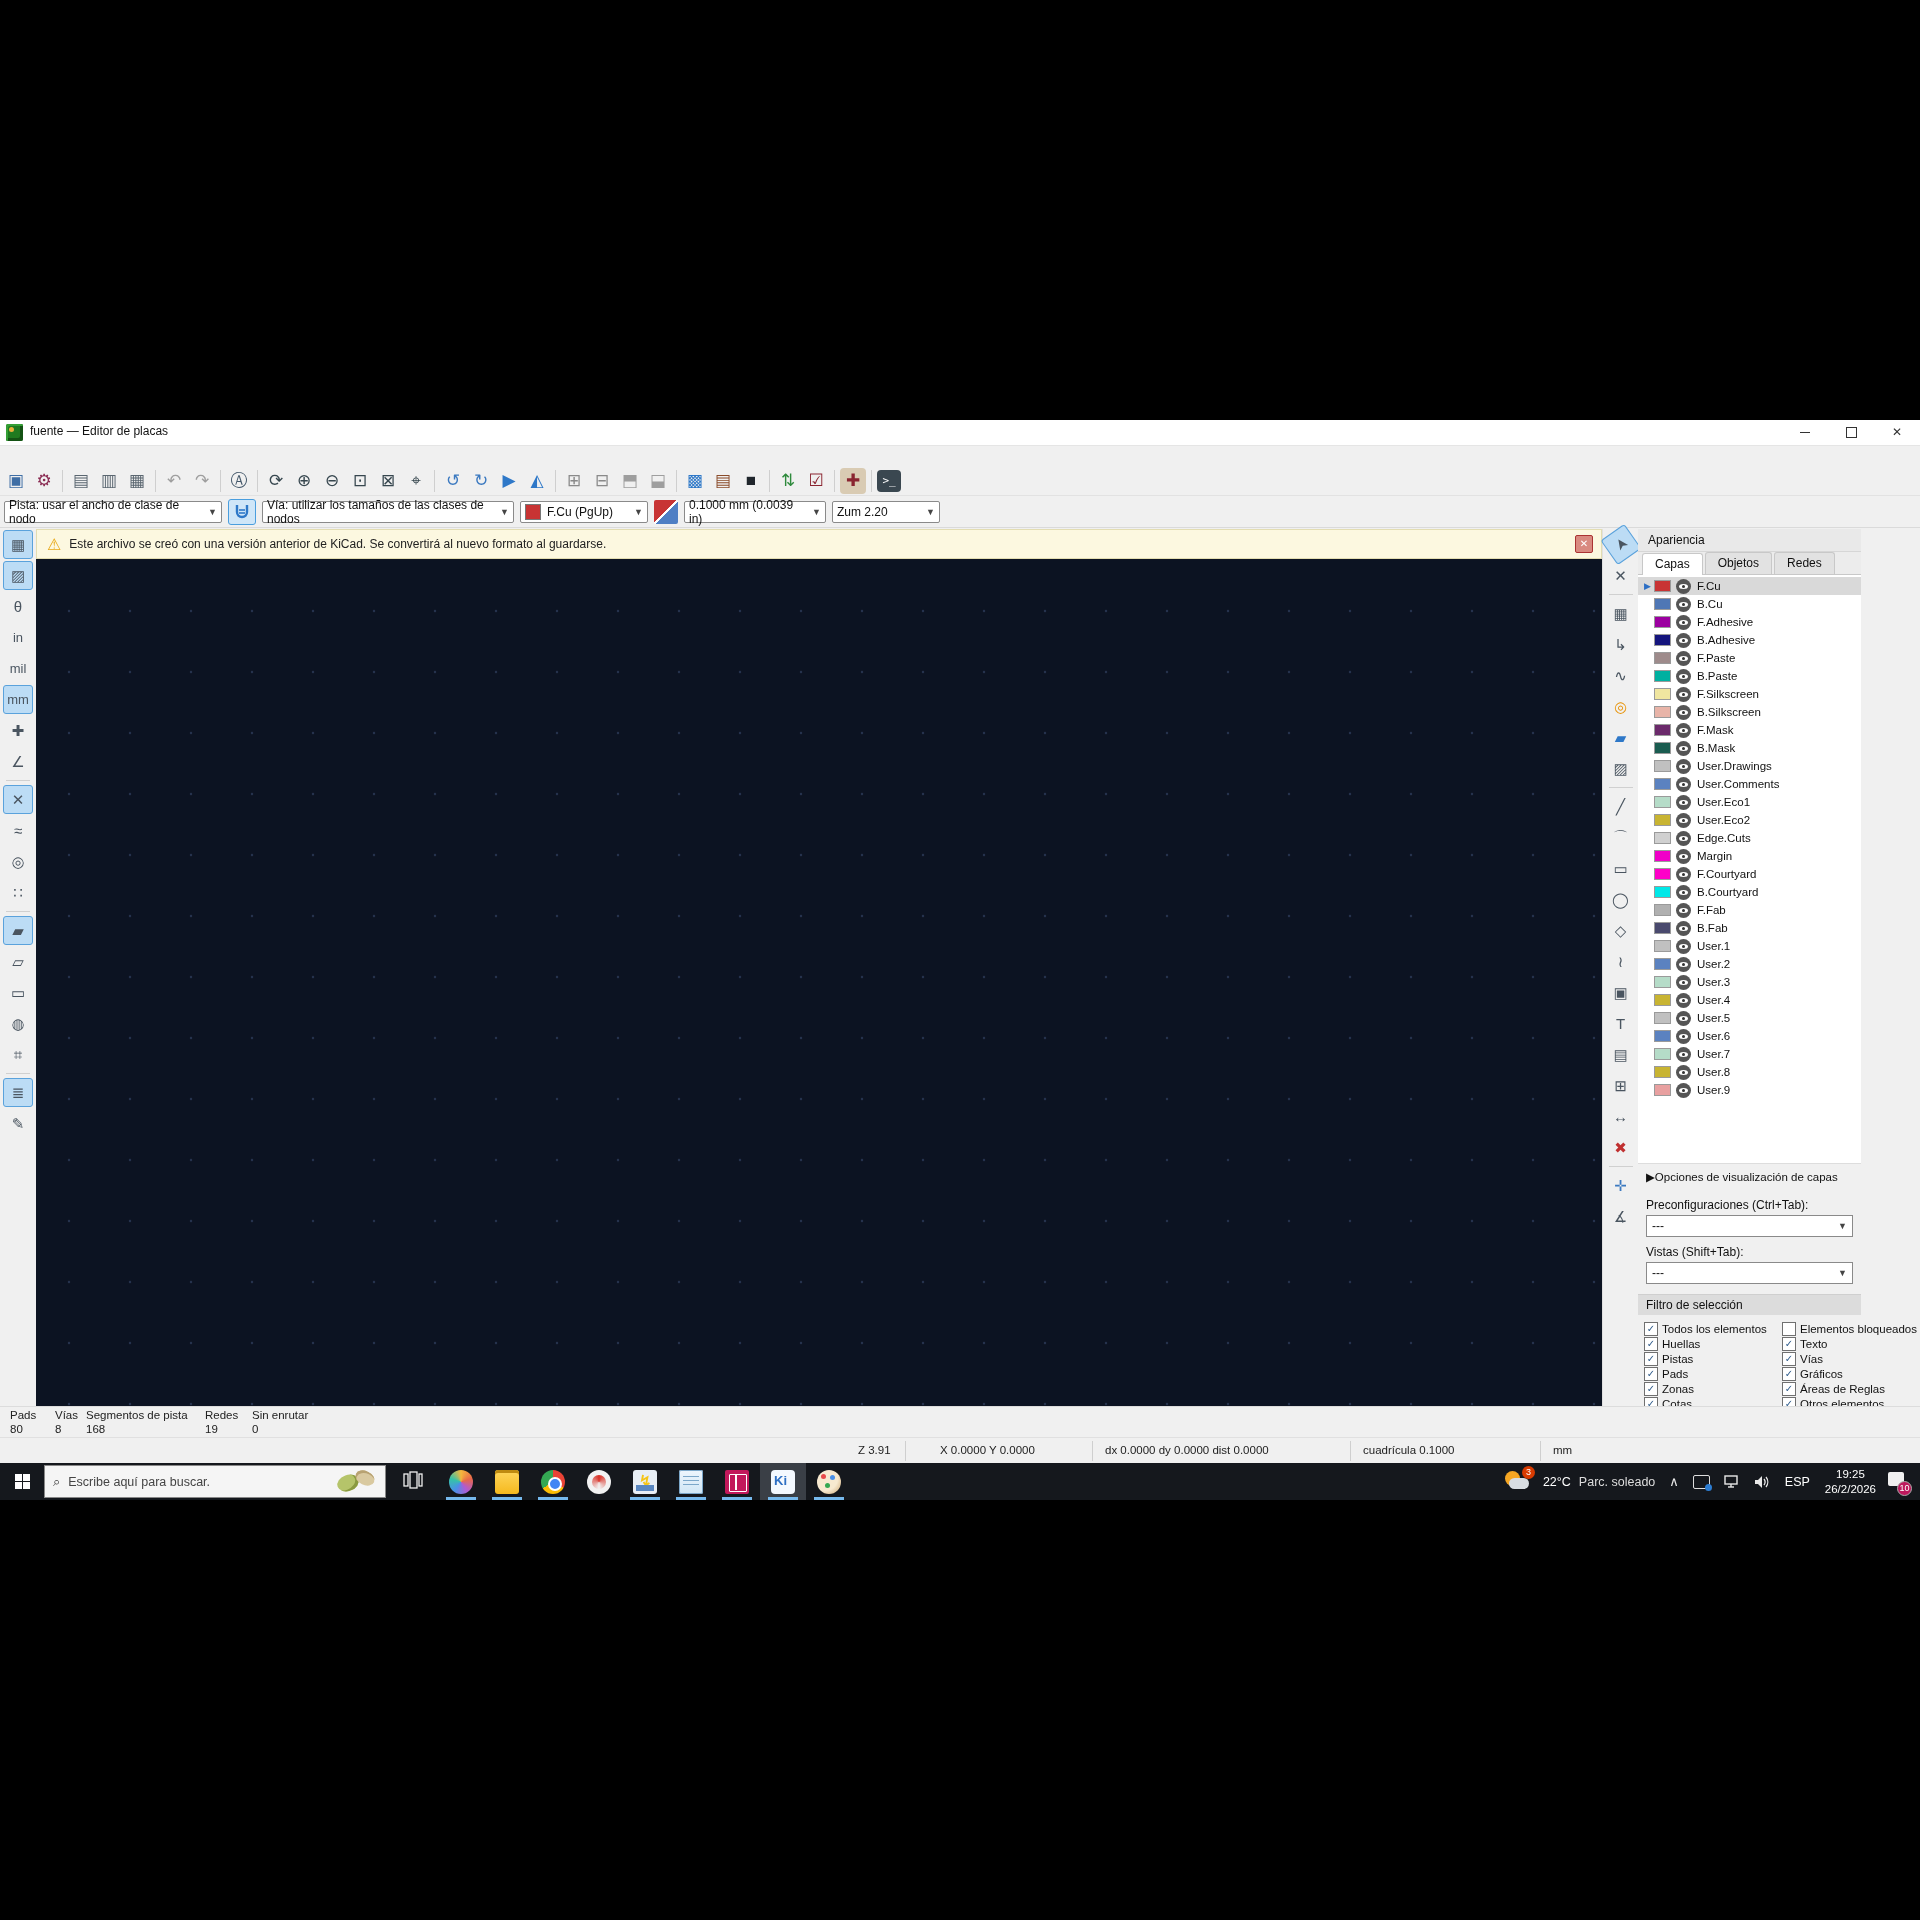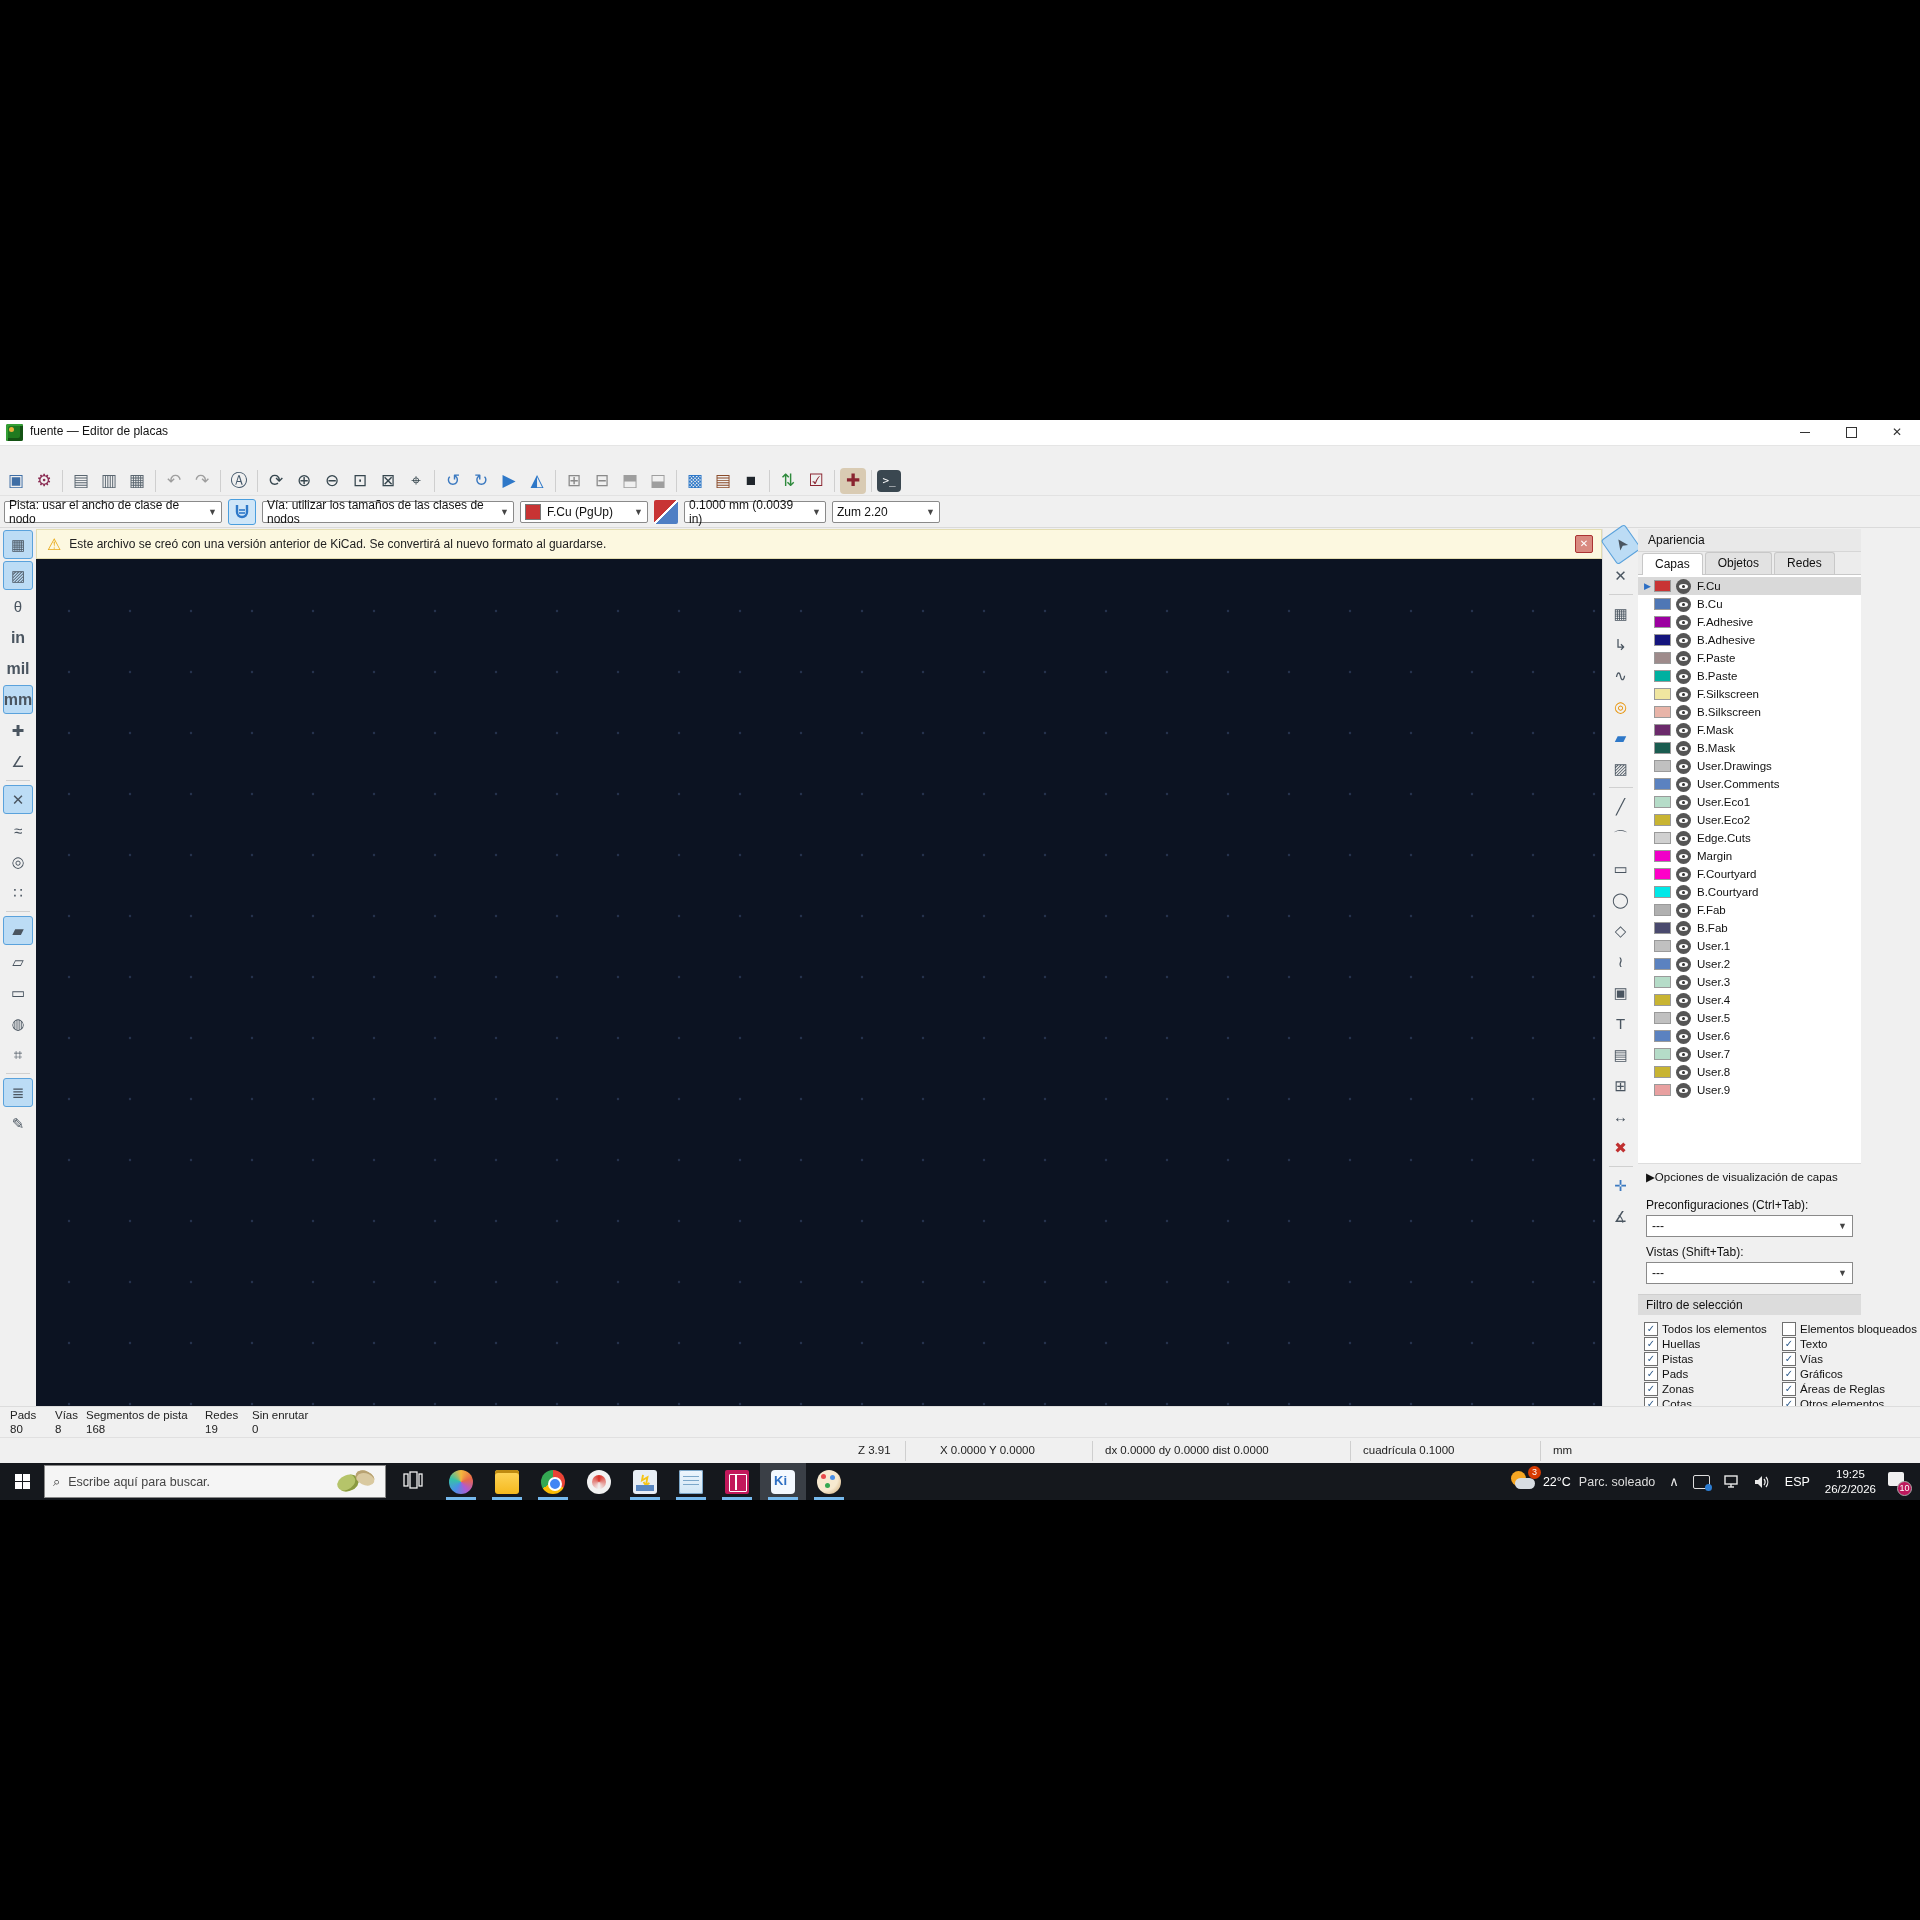--- a/index.html
+++ b/index.html
@@ -33,21 +33,21 @@
   .layerpair{width:24px;height:24px;border-radius:2px;background:linear-gradient(135deg,#c83434 46%,#fff 46%,#fff 54%,#4f7fc4 54%);margin-right:6px;}
   
   #infobar{position:absolute;left:36px;top:109px;width:1566px;height:30px;background:#fcf8e0;border:1px solid #e3ddb2;box-sizing:border-box;display:flex;align-items:center;font-size:12px;color:#222;}
   #infobar .warn{color:#e8a817;font-size:16px;margin:0 8px 0 10px;}
   #infobar .close{margin-left:auto;margin-right:8px;width:16px;height:16px;background:#d98a80;border:1px solid #a33;color:#fff;font-size:10px;line-height:16px;text-align:center;border-radius:2px;}
   
   .vtoolbar{position:absolute;width:36px;background:#f0f0f0;display:flex;flex-direction:column;align-items:center;}
   #lefttb{left:0;top:109px;height:877px;border-right:1px solid #e0e0e0;}
   #righttb{left:1602px;top:109px;height:877px;width:35px;border-left:1px solid #e0e0e0;}
   .v-btn{width:30px;height:29px;display:flex;align-items:center;justify-content:center;font-size:15px;color:#4a5560;border-radius:3px;margin:1px 0;box-sizing:border-box;}
-  .v-btn.textic{font-size:16px;font-weight:bold;}
+  .v-btn.textic{font-size:13px;font-weight:normal;}
   .v-btn.active{background:#bcdcf5;border:1px solid #5aa2dc;}
   .v-sep{width:24px;height:1px;background:#d0d0d0;margin:3px 0;}
   
   #canvas{position:absolute;left:36px;top:139px;width:1566px;height:847px;background:#0c1322;}
   
   #panel{position:absolute;left:1638px;top:109px;width:223px;height:877px;background:#f0f0f0;font-size:12px;color:#111;}
   #panel .hdr{height:22px;background:#e9e9e9;border-bottom:1px solid #d6d6d6;line-height:22px;padding-left:10px;}
   #panel .tabs{display:flex;height:22px;border-bottom:1px solid #c8c8c8;background:#ececec;padding-left:4px;}
   #panel .tab{padding:3px 12px;border:1px solid #c8c8c8;border-bottom:none;border-radius:3px 3px 0 0;margin-right:2px;background:#e2e2e2;}
   #panel .tab.active{background:#fff;position:relative;top:1px;}
@@ -1099,21 +1099,21 @@
           </div>
         </div>
       </div>
     <div id="tray">
       <div class="t-item">
         <div id="weather">
             <div class="sun"></div>
             <div class="cloud"></div>
           <span class="badge" style="right:-2px;top:-3px">3</span>
           </div>
-        <span style="">22°C</span>
+        <span style="margin-left:6px">22°C</span>
         <span style="margin-left:8px;color:#ddd">Parc. soleado</span>
       </div>
       <div class="t-item trayglyph">∧</div>
       <div class="t-item">
         <span style="display:inline-block;width:15px;height:12px;border:1px solid #ddd;border-radius:2px;position:relative;">
         <i style="position:absolute;right:-3px;bottom:-3px;width:7px;height:7px;background:#2d7dd2;border-radius:50%"></i>
           </span>
       </div>
       <div class="t-item">
         <svg width="16" height="14" viewBox="0 0 16 14">

